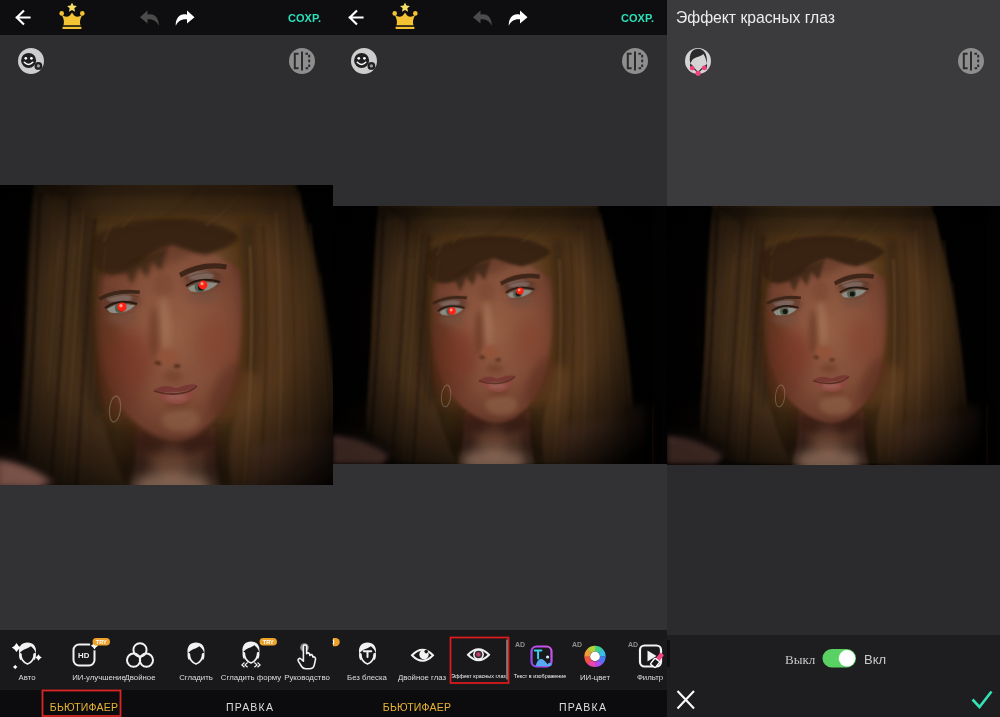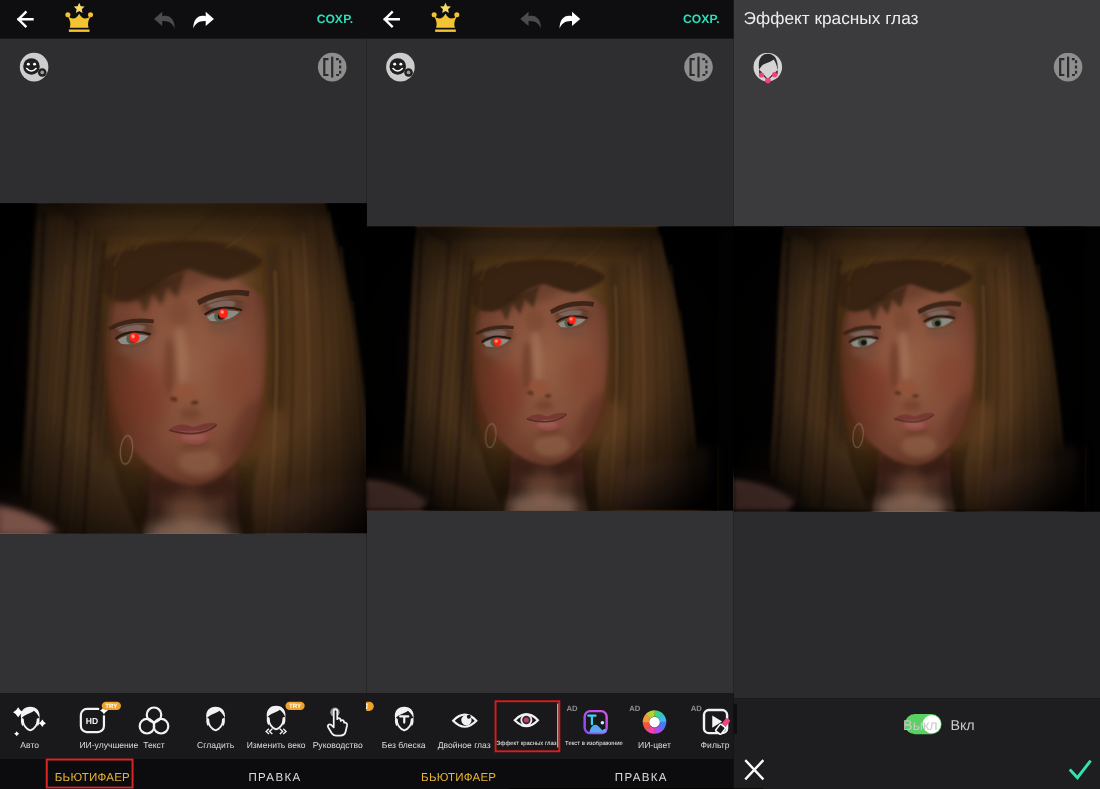--- a/index.html
+++ b/index.html
@@ -367,34 +367,34 @@
     <path d="M972.5,699.5 L979.5,707 L991.5,691.5" stroke="#35e2b4" stroke-width="2.6" fill="none"></path>
     </g>
   </svg>
 
   <div class="abs" style="left:288px;top:12px;color:#2be0b8;font-size:11px;font-weight:bold;letter-spacing:.3px">СОХР.</div>
   <div class="abs" style="left:621px;top:12px;color:#2be0b8;font-size:11px;font-weight:bold;letter-spacing:.3px">СОХР.</div>
   <div class="abs" style="left:676px;top:9px;color:#ededed;font-size:15.7px;">Эффект красных глаз</div>
 
   <div class="lbl" style="left:27px;top:672.5px">Авто</div>
   <div class="lbl" style="left:99px;top:672.5px">ИИ-улучшение</div>
-  <div class="lbl" style="left:140px;top:672.5px">Текст</div>
+  <div class="lbl" style="left:140px;top:672.5px">Двойное</div>
   <div class="lbl" style="left:196px;top:672.5px">Сгладить</div>
-  <div class="lbl" style="left:251px;top:672.5px">Изменить веко</div>
+  <div class="lbl" style="left:251px;top:672.5px">Сгладить форму</div>
   <div class="lbl" style="left:307px;top:672.5px">Руководство</div>
   <div class="lbl" style="left:367px;top:672.5px">Без блеска</div>
   <div class="lbl" style="left:422px;top:672.5px">Двойное глаз</div>
   <div class="lbl2" style="left:478.5px;top:672.5px">Эффект красных глаз</div>
   <div class="lbl2" style="left:540px;top:672.5px">Текст в изображение</div>
   <div class="lbl" style="left:595px;top:672.5px">ИИ-цвет</div>
   <div class="lbl" style="left:650px;top:672.5px">Фильтр</div>
   <div class="ad" style="left:515px;top:641px">AD</div>
   <div class="ad" style="left:572px;top:641px">AD</div>
   <div class="ad" style="left:628px;top:641px">AD</div>
 
   <div class="abs" style="left:84px;top:701px;transform:translateX(-50%);color:#e7b433;font-size:10.5px;letter-spacing:.2px">БЬЮТИФАЕР</div>
   <div class="abs" style="left:250px;top:701px;transform:translateX(-50%);color:#dcdcdc;font-size:10.5px;letter-spacing:1.2px">ПРАВКА</div>
   <div class="abs" style="left:417px;top:701px;transform:translateX(-50%);color:#e7b433;font-size:10.5px;letter-spacing:.2px">БЬЮТИФАЕР</div>
   <div class="abs" style="left:583px;top:701px;transform:translateX(-50%);color:#dcdcdc;font-size:10.5px;letter-spacing:1.2px">ПРАВКА</div>
 
-  <div class="abs" style="left:821px;top:652px;color:#c9c9c9;font-size:13px;">Выкл</div>
+  <div class="abs" style="left:785px;top:652px;color:#c9c9c9;font-size:13px;font-family:Liberation Serif, serif;">Выкл</div>
   <div class="abs" style="left:864px;top:652px;color:#c9c9c9;font-size:13px;">Вкл</div>
 </div>
 
 </body></html>

